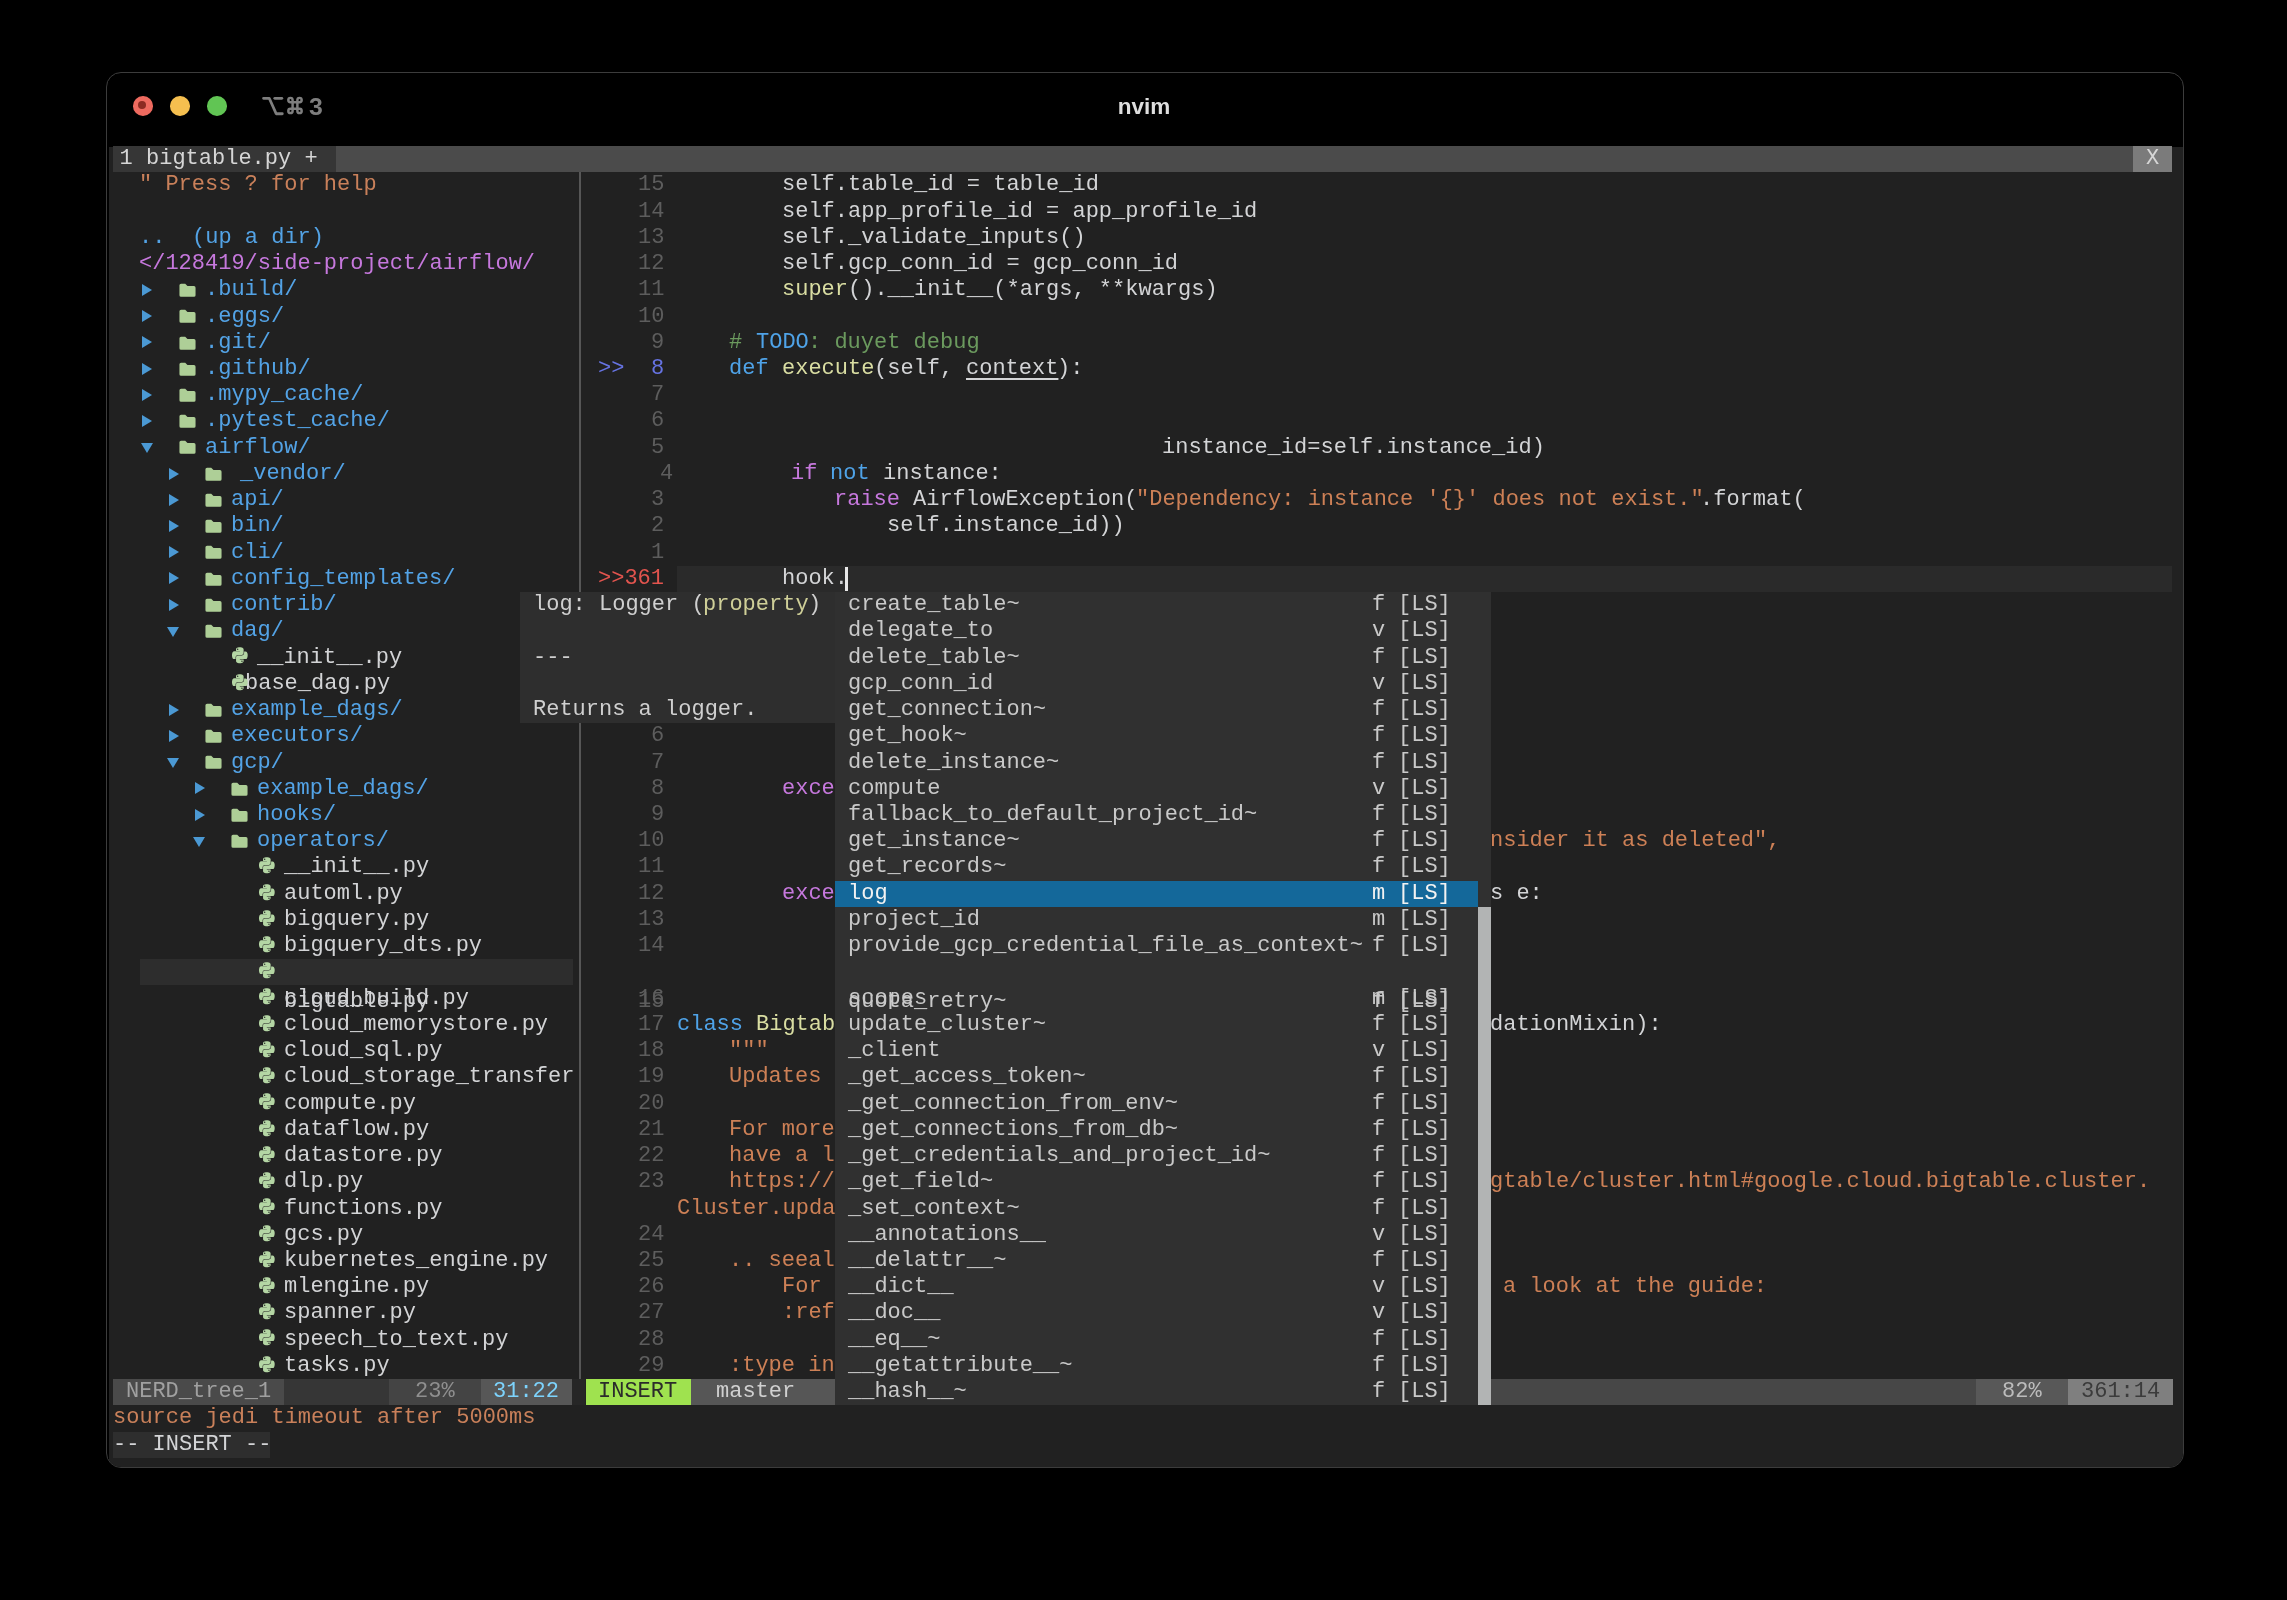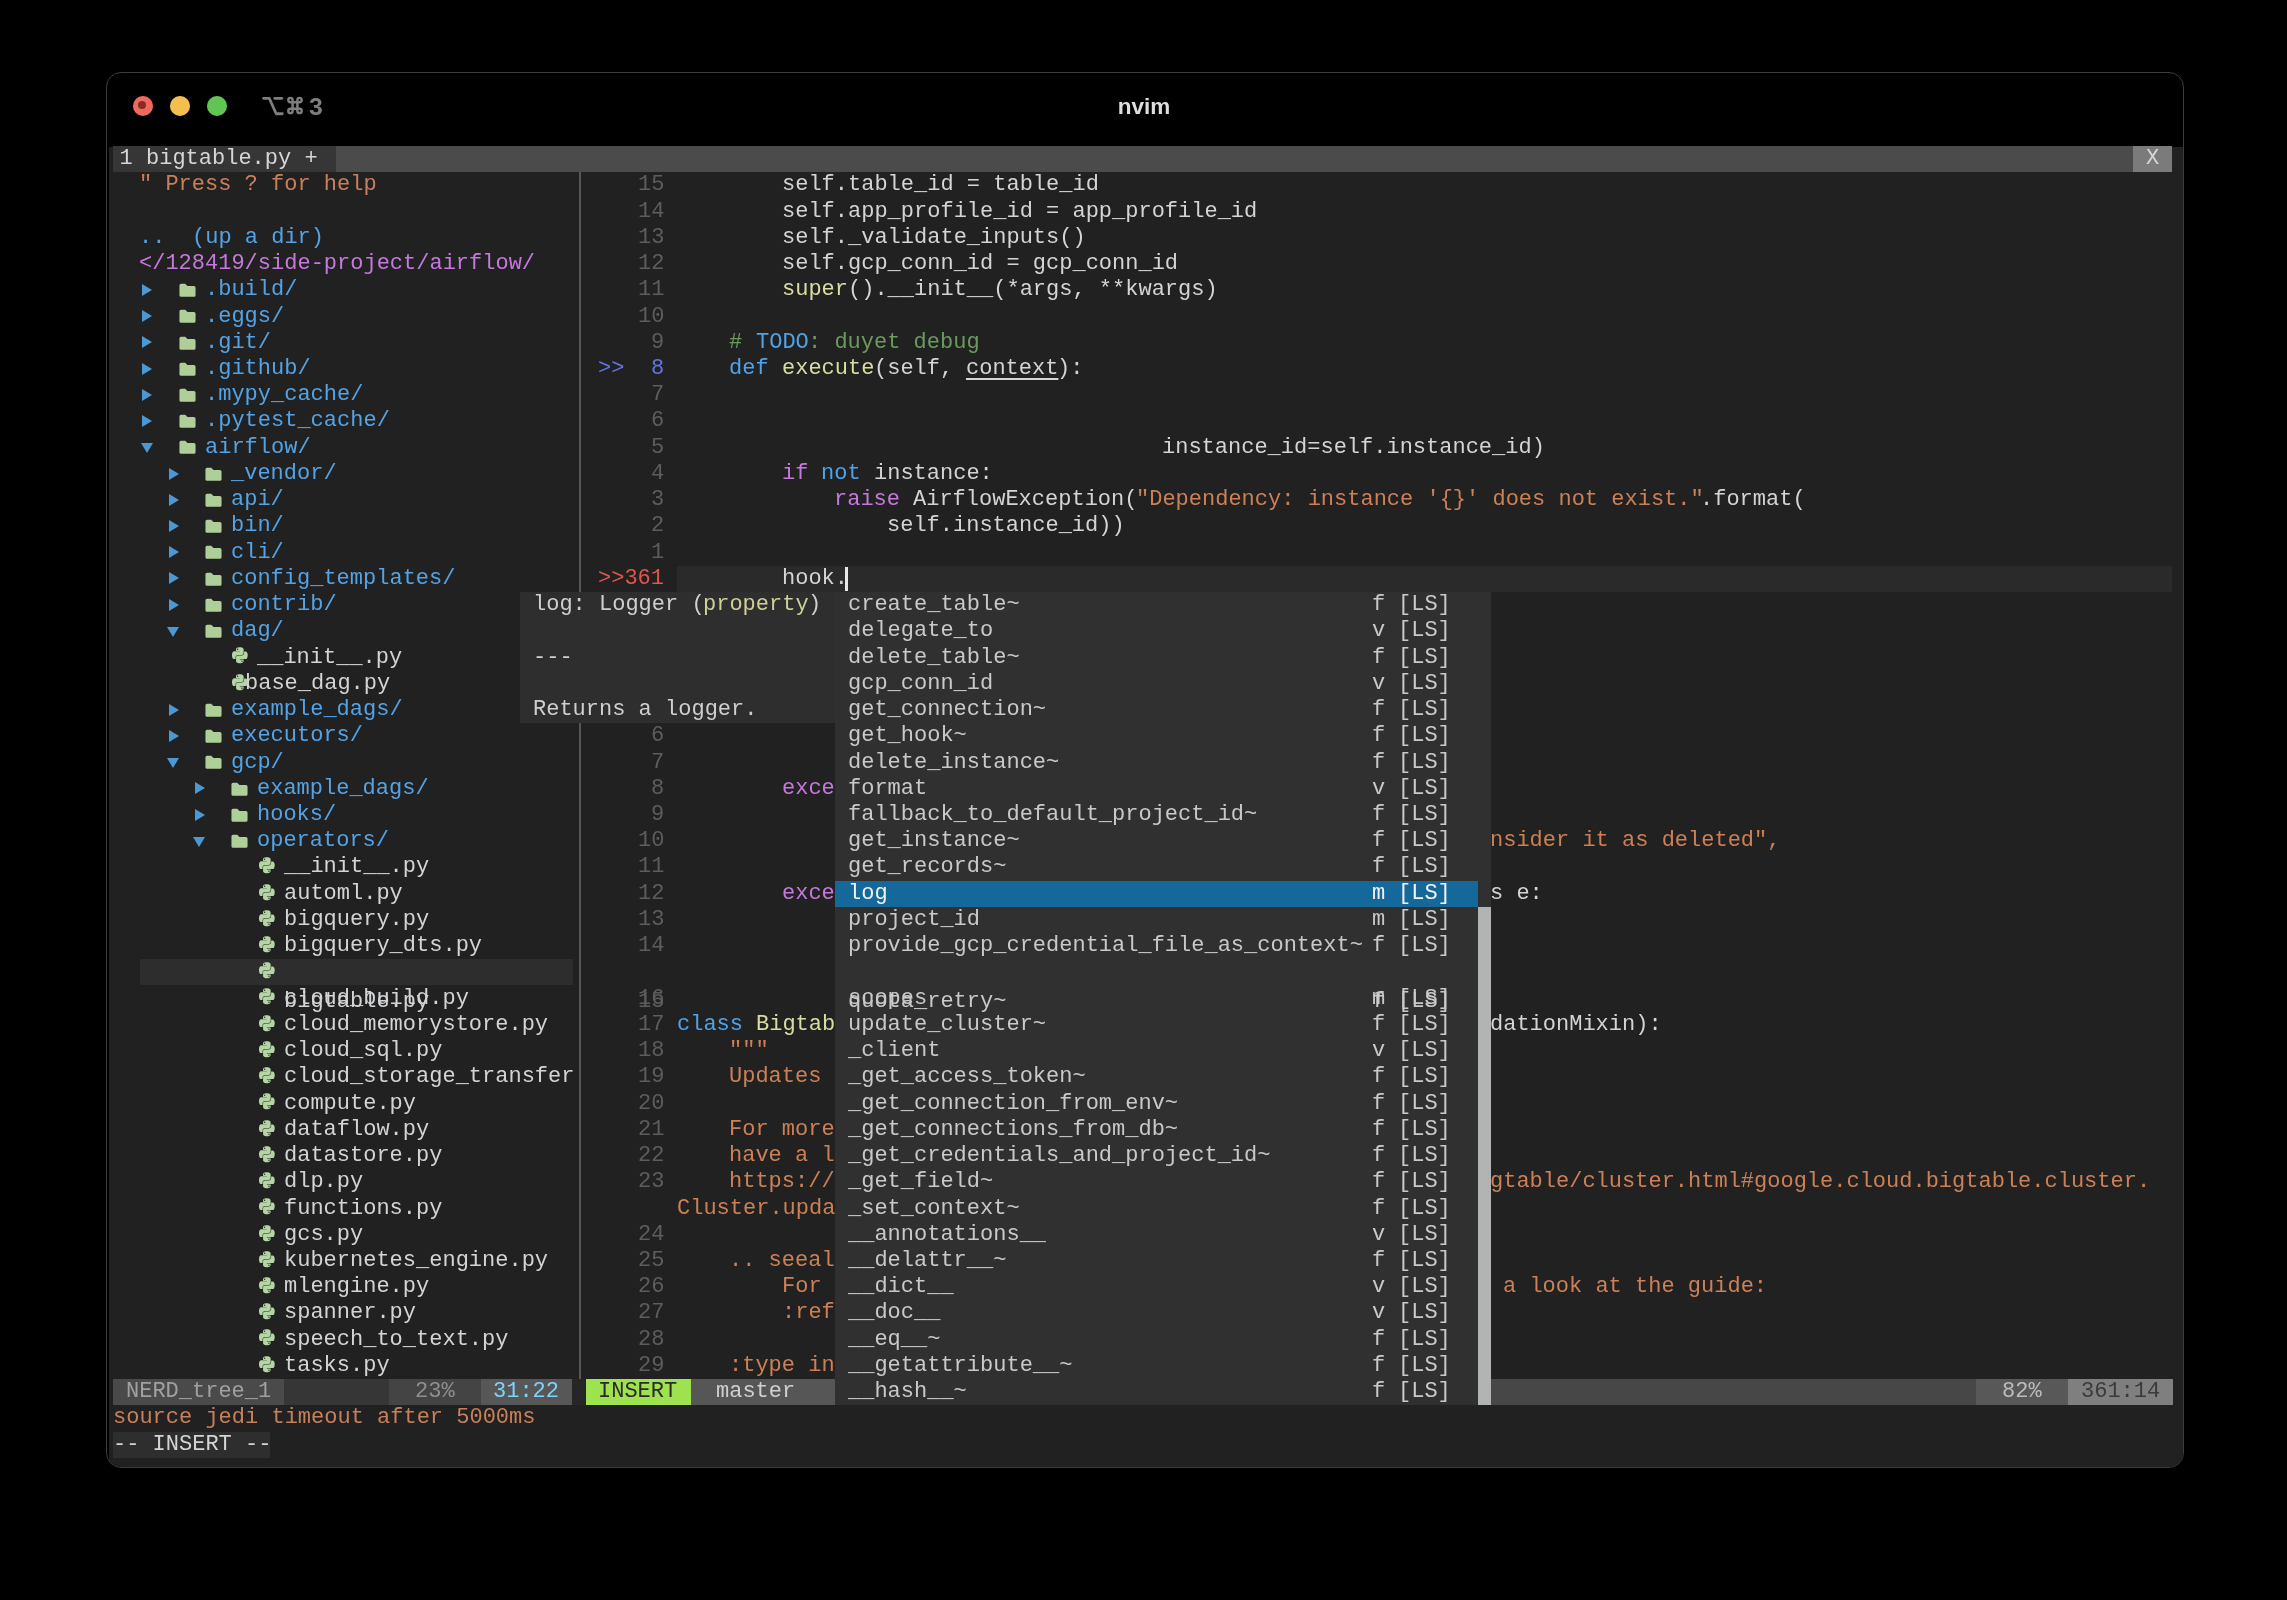--- a/index.html
+++ b/index.html
@@ -65,33 +65,33 @@
 <div class="r" style="left:113px;top:199px;width:2059px"><span class="n" style="left:525px">14</span><span class="w" style="left:669px">self.app_profile_id = app_profile_id</span></div>
 <div class="r" style="left:113px;top:225px;width:2059px"><span class="dir" style="left:26px">..</span><span class="dir" style="left:79px">(up a dir)</span><span class="n" style="left:525px">13</span><span class="w" style="left:669px">self._validate_inputs()</span></div>
 <div class="r" style="left:113px;top:251px;width:2059px"><span class="rt" style="left:26px">&lt;/128419/side-project/airflow/</span><span class="n" style="left:525px">12</span><span class="w" style="left:669px">self.gcp_conn_id = gcp_conn_id</span></div>
 <div class="r" style="left:113px;top:277px;width:2059px"><span class="dir" style="left:92px">.build/</span><span class="n" style="left:525px">11</span><span class="fy" style="left:669px">super</span><span class="w" style="left:735px">().__init__(*args, **kwargs)</span></div>
 <div class="r" style="left:113px;top:304px;width:2059px"><span class="dir" style="left:92px">.eggs/</span><span class="n" style="left:525px">10</span></div>
 <div class="r" style="left:113px;top:330px;width:2059px"><span class="dir" style="left:92px">.git/</span><span class="n" style="left:538px">9</span><span class="cm" style="left:616px">#</span><span class="kb" style="left:643px">TODO</span><span class="cm" style="left:695px">: duyet debug</span></div>
 <div class="r" style="left:113px;top:356px;width:2059px"><span class="dir" style="left:92px">.github/</span><span class="sb" style="left:485px">&gt;&gt;</span><span class="sb" style="left:538px">8</span><span class="kb" style="left:616px">def</span><span class="fy" style="left:669px">execute</span><span class="w" style="left:761px">(self, </span><span class="w u" style="left:853px">context</span><span class="w" style="left:944px">):</span></div>
 <div class="r" style="left:113px;top:382px;width:2059px"><span class="dir" style="left:92px">.mypy_cache/</span><span class="n" style="left:538px">7</span></div>
 <div class="r" style="left:113px;top:408px;width:2059px"><span class="dir" style="left:92px">.pytest_cache/</span><span class="n" style="left:538px">6</span></div>
 <div class="r" style="left:113px;top:435px;width:2059px"><span class="dir" style="left:92px">airflow/</span><span class="n" style="left:538px">5</span><span class="w" style="left:1049px">instance_id=self.instance_id)</span></div>
-<div class="r" style="left:113px;top:461px;width:2059px"><span class="dir" style="left:118px">_vendor/</span><span class="n" style="left:538px">4</span><span class="km" style="left:669px">if</span><span class="kb" style="left:708px">not</span><span class="w" style="left:761px">instance:</span></div>
+<div class="r" style="left:122px;top:461px;width:2059px"><span class="dir" style="left:118px">_vendor/</span><span class="n" style="left:538px">4</span><span class="km" style="left:669px">if</span><span class="kb" style="left:708px">not</span><span class="w" style="left:761px">instance:</span></div>
 <div class="r" style="left:113px;top:487px;width:2059px"><span class="dir" style="left:118px">api/</span><span class="n" style="left:538px">3</span><span class="km" style="left:721px">raise</span><span class="w" style="left:800px">AirflowException(</span><span class="st" style="left:1023px">"Dependency: instance '{}' does not exist."</span><span class="w" style="left:1587px">.format(</span></div>
 <div class="r" style="left:113px;top:513px;width:2059px"><span class="dir" style="left:118px">bin/</span><span class="n" style="left:538px">2</span><span class="w" style="left:774px">self.instance_id))</span></div>
 <div class="r" style="left:113px;top:540px;width:2059px"><span class="dir" style="left:118px">cli/</span><span class="n" style="left:538px">1</span></div>
 <div class="r" style="left:113px;top:566px;width:2059px"><span class="dir" style="left:118px">config_templates/</span><span class="sr" style="left:485px">&gt;&gt;361</span><span class="w" style="left:669px">hook.</span></div>
 <div class="r" style="left:113px;top:592px;width:2059px"><span class="dir" style="left:118px">contrib/</span><span class="doc" style="left:420px">log: Logger (</span><span class="prop" style="left:590px">property</span><span class="doc" style="left:695px">)</span><span class="pm" style="left:735px">create_table~</span><span class="pm" style="left:1259px">f</span><span class="pm" style="left:1285px">[LS]</span></div>
 <div class="r" style="left:113px;top:618px;width:2059px"><span class="dir" style="left:118px">dag/</span><span class="pm" style="left:735px">delegate_to</span><span class="pm" style="left:1259px">v</span><span class="pm" style="left:1285px">[LS]</span></div>
 <div class="r" style="left:113px;top:645px;width:2059px"><span class="w" style="left:144px">__init__.py</span><span class="doc" style="left:420px">---</span><span class="pm" style="left:735px">delete_table~</span><span class="pm" style="left:1259px">f</span><span class="pm" style="left:1285px">[LS]</span></div>
 <div class="r" style="left:113px;top:671px;width:2059px"><span class="w" style="left:132px">base_dag.py</span><span class="pm" style="left:735px">gcp_conn_id</span><span class="pm" style="left:1259px">v</span><span class="pm" style="left:1285px">[LS]</span></div>
 <div class="r" style="left:113px;top:697px;width:2059px"><span class="dir" style="left:118px">example_dags/</span><span class="doc" style="left:420px">Returns a logger.</span><span class="pm" style="left:735px">get_connection~</span><span class="pm" style="left:1259px">f</span><span class="pm" style="left:1285px">[LS]</span></div>
 <div class="r" style="left:113px;top:723px;width:2059px"><span class="dir" style="left:118px">executors/</span><span class="n" style="left:538px">6</span><span class="pm" style="left:735px">get_hook~</span><span class="pm" style="left:1259px">f</span><span class="pm" style="left:1285px">[LS]</span></div>
 <div class="r" style="left:113px;top:750px;width:2059px"><span class="dir" style="left:118px">gcp/</span><span class="n" style="left:538px">7</span><span class="pm" style="left:735px">delete_instance~</span><span class="pm" style="left:1259px">f</span><span class="pm" style="left:1285px">[LS]</span></div>
-<div class="r" style="left:113px;top:776px;width:2059px"><span class="dir" style="left:144px">example_dags/</span><span class="n" style="left:538px">8</span><span class="km" style="left:669px">exce</span><span class="pm" style="left:735px">format</span><span class="pm" style="left:1259px">v</span><span class="pm" style="left:1285px">[LS]</span></div>
+<div class="r" style="left:113px;top:776px;width:2059px"><span class="dir" style="left:144px">example_dags/</span><span class="n" style="left:538px">8</span><span class="km" style="left:669px">exce</span><span class="pm" style="left:735px">compute</span><span class="pm" style="left:1259px">v</span><span class="pm" style="left:1285px">[LS]</span></div>
 <div class="r" style="left:113px;top:802px;width:2059px"><span class="dir" style="left:144px">hooks/</span><span class="n" style="left:538px">9</span><span class="pm" style="left:735px">fallback_to_default_project_id~</span><span class="pm" style="left:1259px">f</span><span class="pm" style="left:1285px">[LS]</span></div>
 <div class="r" style="left:113px;top:828px;width:2059px"><span class="dir" style="left:144px">operators/</span><span class="n" style="left:525px">10</span><span class="st" style="left:1377px">nsider it as deleted",</span><span class="pm" style="left:735px">get_instance~</span><span class="pm" style="left:1259px">f</span><span class="pm" style="left:1285px">[LS]</span></div>
 <div class="r" style="left:113px;top:854px;width:2059px"><span class="w" style="left:171px">__init__.py</span><span class="n" style="left:525px">11</span><span class="pm" style="left:735px">get_records~</span><span class="pm" style="left:1259px">f</span><span class="pm" style="left:1285px">[LS]</span></div>
 <div class="r" style="left:113px;top:881px;width:2059px"><span class="w" style="left:171px">automl.py</span><span class="n" style="left:525px">12</span><span class="km" style="left:669px">exce</span><span class="w" style="left:1377px">s e:</span><span class="pms" style="left:735px">log</span><span class="pms" style="left:1259px">m</span><span class="pms" style="left:1285px">[LS]</span></div>
 <div class="r" style="left:113px;top:907px;width:2059px"><span class="w" style="left:171px">bigquery.py</span><span class="n" style="left:525px">13</span><span class="pm" style="left:735px">project_id</span><span class="pm" style="left:1259px">m</span><span class="pm" style="left:1285px">[LS]</span></div>
 <div class="r" style="left:113px;top:933px;width:2059px"><span class="w" style="left:171px">bigquery_dts.py</span><span class="n" style="left:525px">14</span><span class="pm" style="left:735px">provide_gcp_credential_file_as_context~</span><span class="pm" style="left:1259px">f</span><span class="pm" style="left:1285px">[LS]</span></div>
 <div class="r" style="left:113px;top:989px;width:2059px"><span class="w" style="left:171px">bigtable.py</span><span class="n" style="left:525px">15</span><span class="pm" style="left:735px">quota_retry~</span><span class="pm" style="left:1259px">f</span><span class="pm" style="left:1285px">[LS]</span></div>
 <div class="r" style="left:113px;top:986px;width:2059px"><span class="w" style="left:171px">cloud_build.py</span><span class="n" style="left:525px">16</span><span class="pm" style="left:735px">scopes</span><span class="pm" style="left:1259px">m</span><span class="pm" style="left:1285px">[LS]</span></div>
 <div class="r" style="left:113px;top:1012px;width:2059px"><span class="w" style="left:171px">cloud_memorystore.py</span><span class="n" style="left:525px">17</span><span class="kb" style="left:564px">class</span><span class="fy" style="left:643px">Bigtab</span><span class="w" style="left:1377px">dationMixin):</span><span class="pm" style="left:735px">update_cluster~</span><span class="pm" style="left:1259px">f</span><span class="pm" style="left:1285px">[LS]</span></div>
 <div class="r" style="left:113px;top:1038px;width:2059px"><span class="w" style="left:171px">cloud_sql.py</span><span class="n" style="left:525px">18</span><span class="st" style="left:616px">"""</span><span class="pm" style="left:735px">_client</span><span class="pm" style="left:1259px">v</span><span class="pm" style="left:1285px">[LS]</span></div>

